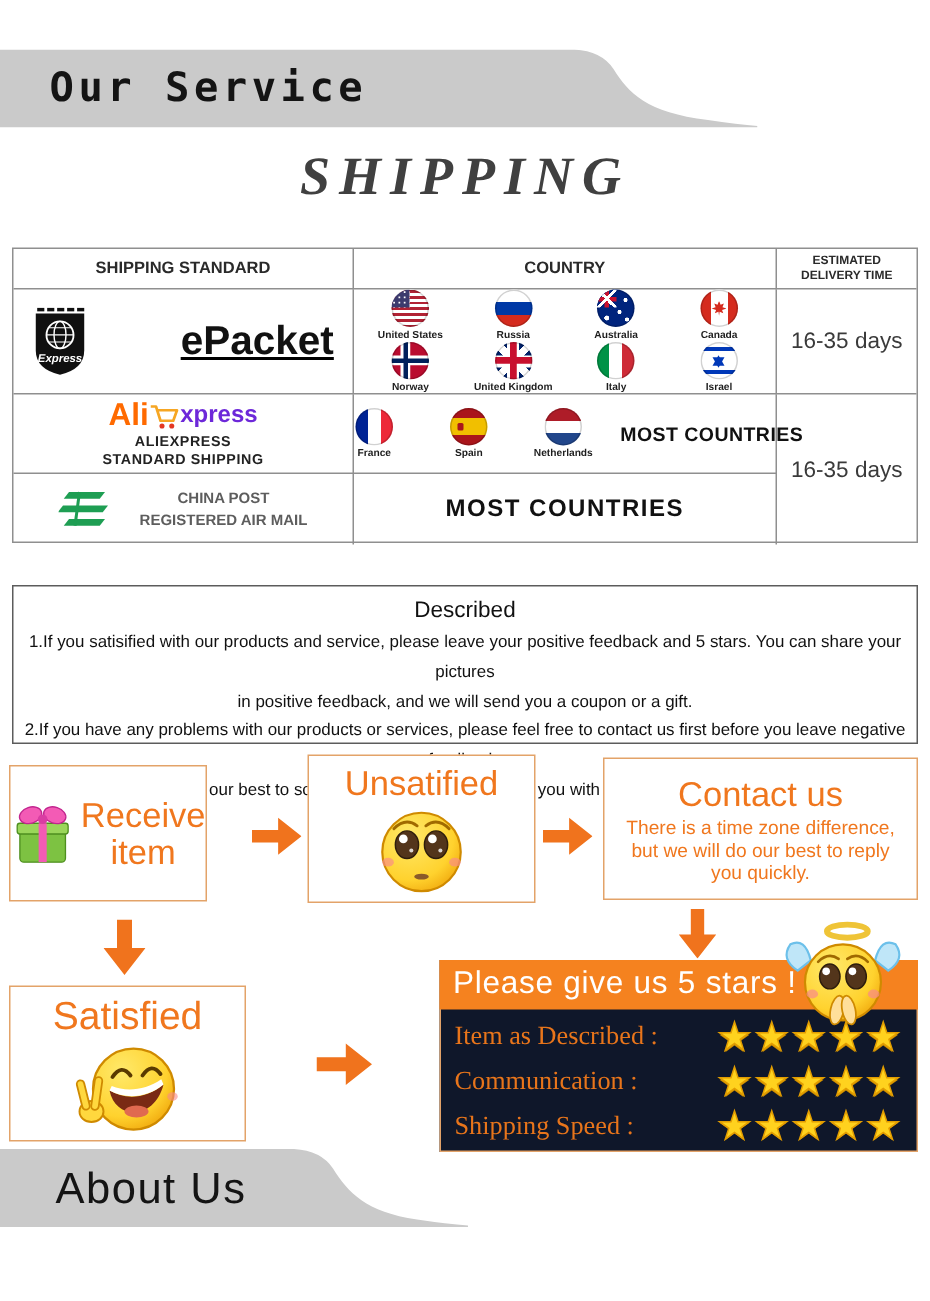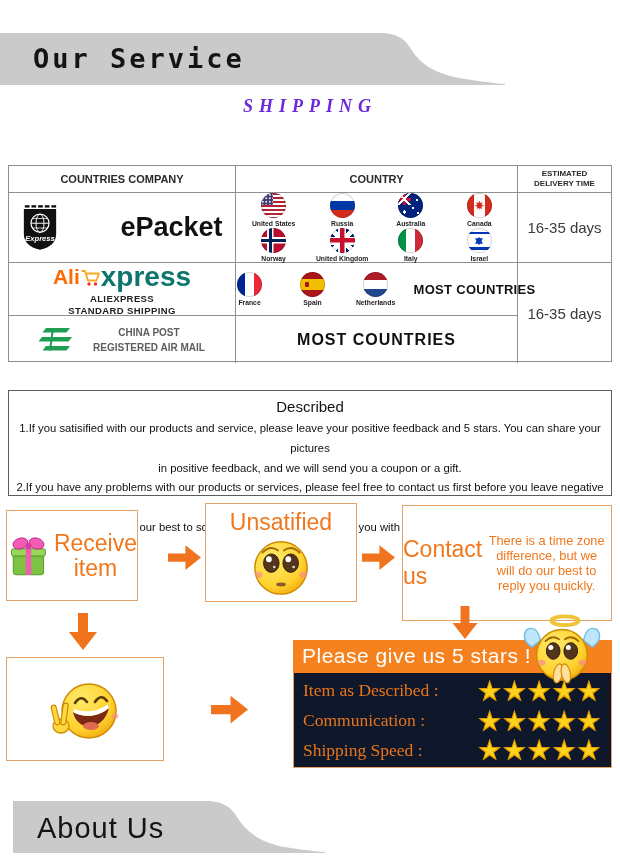--- a/index.html
+++ b/index.html
@@ -5,47 +5,47 @@
   html,body{margin:0;padding:0;background:#fff;}
   #page{position:relative;width:620px;height:867px;background:#fff;margin:0 auto;overflow:hidden;
         font-family:"Liberation Sans",sans-serif;border-radius:12px;}
 
   
   .ribbon{position:absolute;left:0;}
   .ribbon svg{display:block;}
   .ribbon-text{position:absolute;color:#141414;white-space:nowrap;}
   #ribbon-top{top:33px;}
   #ribbon-top .ribbon-text{left:33px;top:10px;font-family:"DejaVu Sans Mono",monospace;font-size:27px;font-weight:600;letter-spacing:3px;}
-  #ribbon-bottom{top:801px;padding-left:13px;}
+  #ribbon-bottom{top:766px;}
   #ribbon-bottom .ribbon-text{left:37px;top:11px;font-size:29px;letter-spacing:1px;}
 
   
   .shipping-title{position:absolute;top:96px;left:0;width:100%;text-align:center;
     font-family:"Liberation Serif",serif;font-style:italic;font-weight:bold;
-    font-size:18px;letter-spacing:6px;color:#6d28d9;}
+    font-size:36px;letter-spacing:6px;color:#404040;}
 
   
   .ship-table{position:absolute;left:8px;top:165px;width:604px;height:197px;
     border:1px solid #8f8f8f;display:grid;grid-template-columns:227px 1fr 93px;
     grid-template-rows:27px 70px 53px 47px;box-sizing:border-box;}
   .c{border-right:1px solid #8f8f8f;border-bottom:1px solid #8f8f8f;
      display:flex;align-items:center;justify-content:center;box-sizing:border-box;min-width:0;}
   .no-r{border-right:none;} .no-b{border-bottom:none;}
   .th{font-weight:bold;font-size:11px;color:#2a2a2a;text-align:center;}
   .th.small{font-size:8px;line-height:1.25;padding:0 4px;}
   .delivery{font-size:15px;color:#3a3a3a;}
   .merged{grid-column:3;grid-row:3/5;}
 
   
-  .epacket-cell{gap:20px;}
+  .epacket-cell{gap:20px;text-decoration:underline;}
   .epacket-word{font-size:27px;font-weight:bold;color:#111;letter-spacing:0;margin-left:41px;}
   .ali-cell{flex-direction:column;line-height:1.15;}
   .ali-logo{display:flex;align-items:center;}
   .ali-word1{color:#ff6a00;font-weight:bold;font-size:21px;}
-  .ali-word2{color:#0f766e;font-weight:bold;font-size:28px;}
+  .ali-word2{color:#6d28d9;font-weight:bold;font-size:16px;}
   .ali-sub{font-size:9.5px;font-weight:bold;color:#222;letter-spacing:.4px;margin-top:1px;}
   .cp-cell{gap:20px;}
   .cp-text{font-size:10px;font-weight:bold;color:#5d5d5d;line-height:1.5;text-align:center;}
 
   
   .flags-col{flex-direction:column;justify-content:center;gap:1px;padding:2px 0;}
   .flag-grid{display:flex;width:100%;justify-content:space-evenly;align-items:flex-start;}
   .flag-item{display:flex;flex-direction:column;align-items:center;width:62px;}
   .flag-label{font-size:6.8px;font-weight:bold;color:#1d1d1d;margin-top:2px;white-space:nowrap;}
   .row2-country{gap:2px;padding:0 6px;}
@@ -105,21 +105,21 @@
   .feedback-lines{margin-top:4px;font-size:11.3px;line-height:1.75;}
 
   
   .obox{position:absolute;background:#fff;border:1px solid #e3a369;box-sizing:border-box;
         display:flex;align-items:center;justify-content:center;}
   .otext{color:#f0771e;}
   #receive-box{left:6px;top:510px;width:132px;height:91px;gap:4px;}
   #receive-box .otext{font-size:23px;line-height:1.05;text-align:center;width:84px;}
   #unsat-box{left:205px;top:503px;width:152px;height:99px;flex-direction:column;padding-top:2px;}
   #unsat-box .otext{font-size:23px;}
-  #contact-box{left:402px;top:505px;width:210px;height:116px;flex-direction:row;}
+  #contact-box{left:402px;top:505px;width:210px;height:95px;flex-direction:column;}
   #contact-box .contact-title{font-size:23px;margin-bottom:1px;}
   #contact-box .contact-body{font-size:12.8px;line-height:1.18;text-align:center;padding:0 6px;}
   #satisfied-box{left:6px;top:657px;width:158px;height:104px;flex-direction:column;padding-top:3px;}
   #satisfied-box .otext{font-size:26px;}
 
   .arrow{position:absolute;}
   .arrow svg{display:block;}
 
   
   #stars-panel{position:absolute;left:293px;top:640px;width:319px;height:128px;background:#0f172a;
@@ -142,21 +142,21 @@
   <div class="ribbon" id="ribbon-top">
     <svg width="505" height="52" viewBox="0 0 505 52">
       <path d="M0,0 L383,0 Q401,1 409,13 C419,29 431,42 472,47 Q492,50 505,51 L505,52 L0,52 Z" fill="#cacaca"></path>
     </svg>
     <div class="ribbon-text">Our Service</div>
   </div>
 
   <div class="shipping-title">SHIPPING</div>
 
   <div class="ship-table">
-    <div class="c th">COUNTRIES COMPANY</div>
+    <div class="c th">SHIPPING STANDARD</div>
     <div class="c th">COUNTRY</div>
     <div class="c th small no-r">ESTIMATED DELIVERY TIME</div>
 
     <div class="c epacket-cell">
       <svg width="38" height="46" viewBox="0 0 40 48">
         <g fill="#101010">
           <rect x="4" y="0" width="5" height="2.5"></rect>
             <rect x="11" y="0" width="5" height="2.5"></rect>
           <rect x="18" y="0" width="5" height="2.5"></rect>
             <rect x="25" y="0" width="5" height="2.5"></rect>
@@ -331,20 +331,21 @@
         <polygon points="9,0 19,0 19,19 28,19 14,37 0,19 9,19" fill="#f0731d"></polygon>
       </svg>
   </div>
   <div class="arrow" style="left:452px;top:606px;">
     <svg width="26" height="33" viewBox="0 0 28 37">
         <polygon points="9,0 19,0 19,19 28,19 14,37 0,19 9,19" fill="#f0731d"></polygon>
       </svg>
   </div>
 
   <div class="obox" id="satisfied-box">
+    <span class="otext">Satisfied</span>
     <svg width="74" height="66" viewBox="0 0 74 66">
       <defs>
           <radialGradient id="gy2" cx="35%" cy="28%" r="80%">
         <stop offset="0" stop-color="#ffe96a"></stop>
             <stop offset=".7" stop-color="#ffd22e"></stop>
             <stop offset="1" stop-color="#f0a70c"></stop>
       </radialGradient>
         </defs>
       <circle cx="41" cy="33" r="27" fill="url(#gy2)" stroke="#cf8a00" stroke-width="1.5"></circle>
       <path d="M27,25 Q33,16 39,24" fill="none" stroke="#5a3a00" stroke-width="2.6" stroke-linecap="round"></path>

